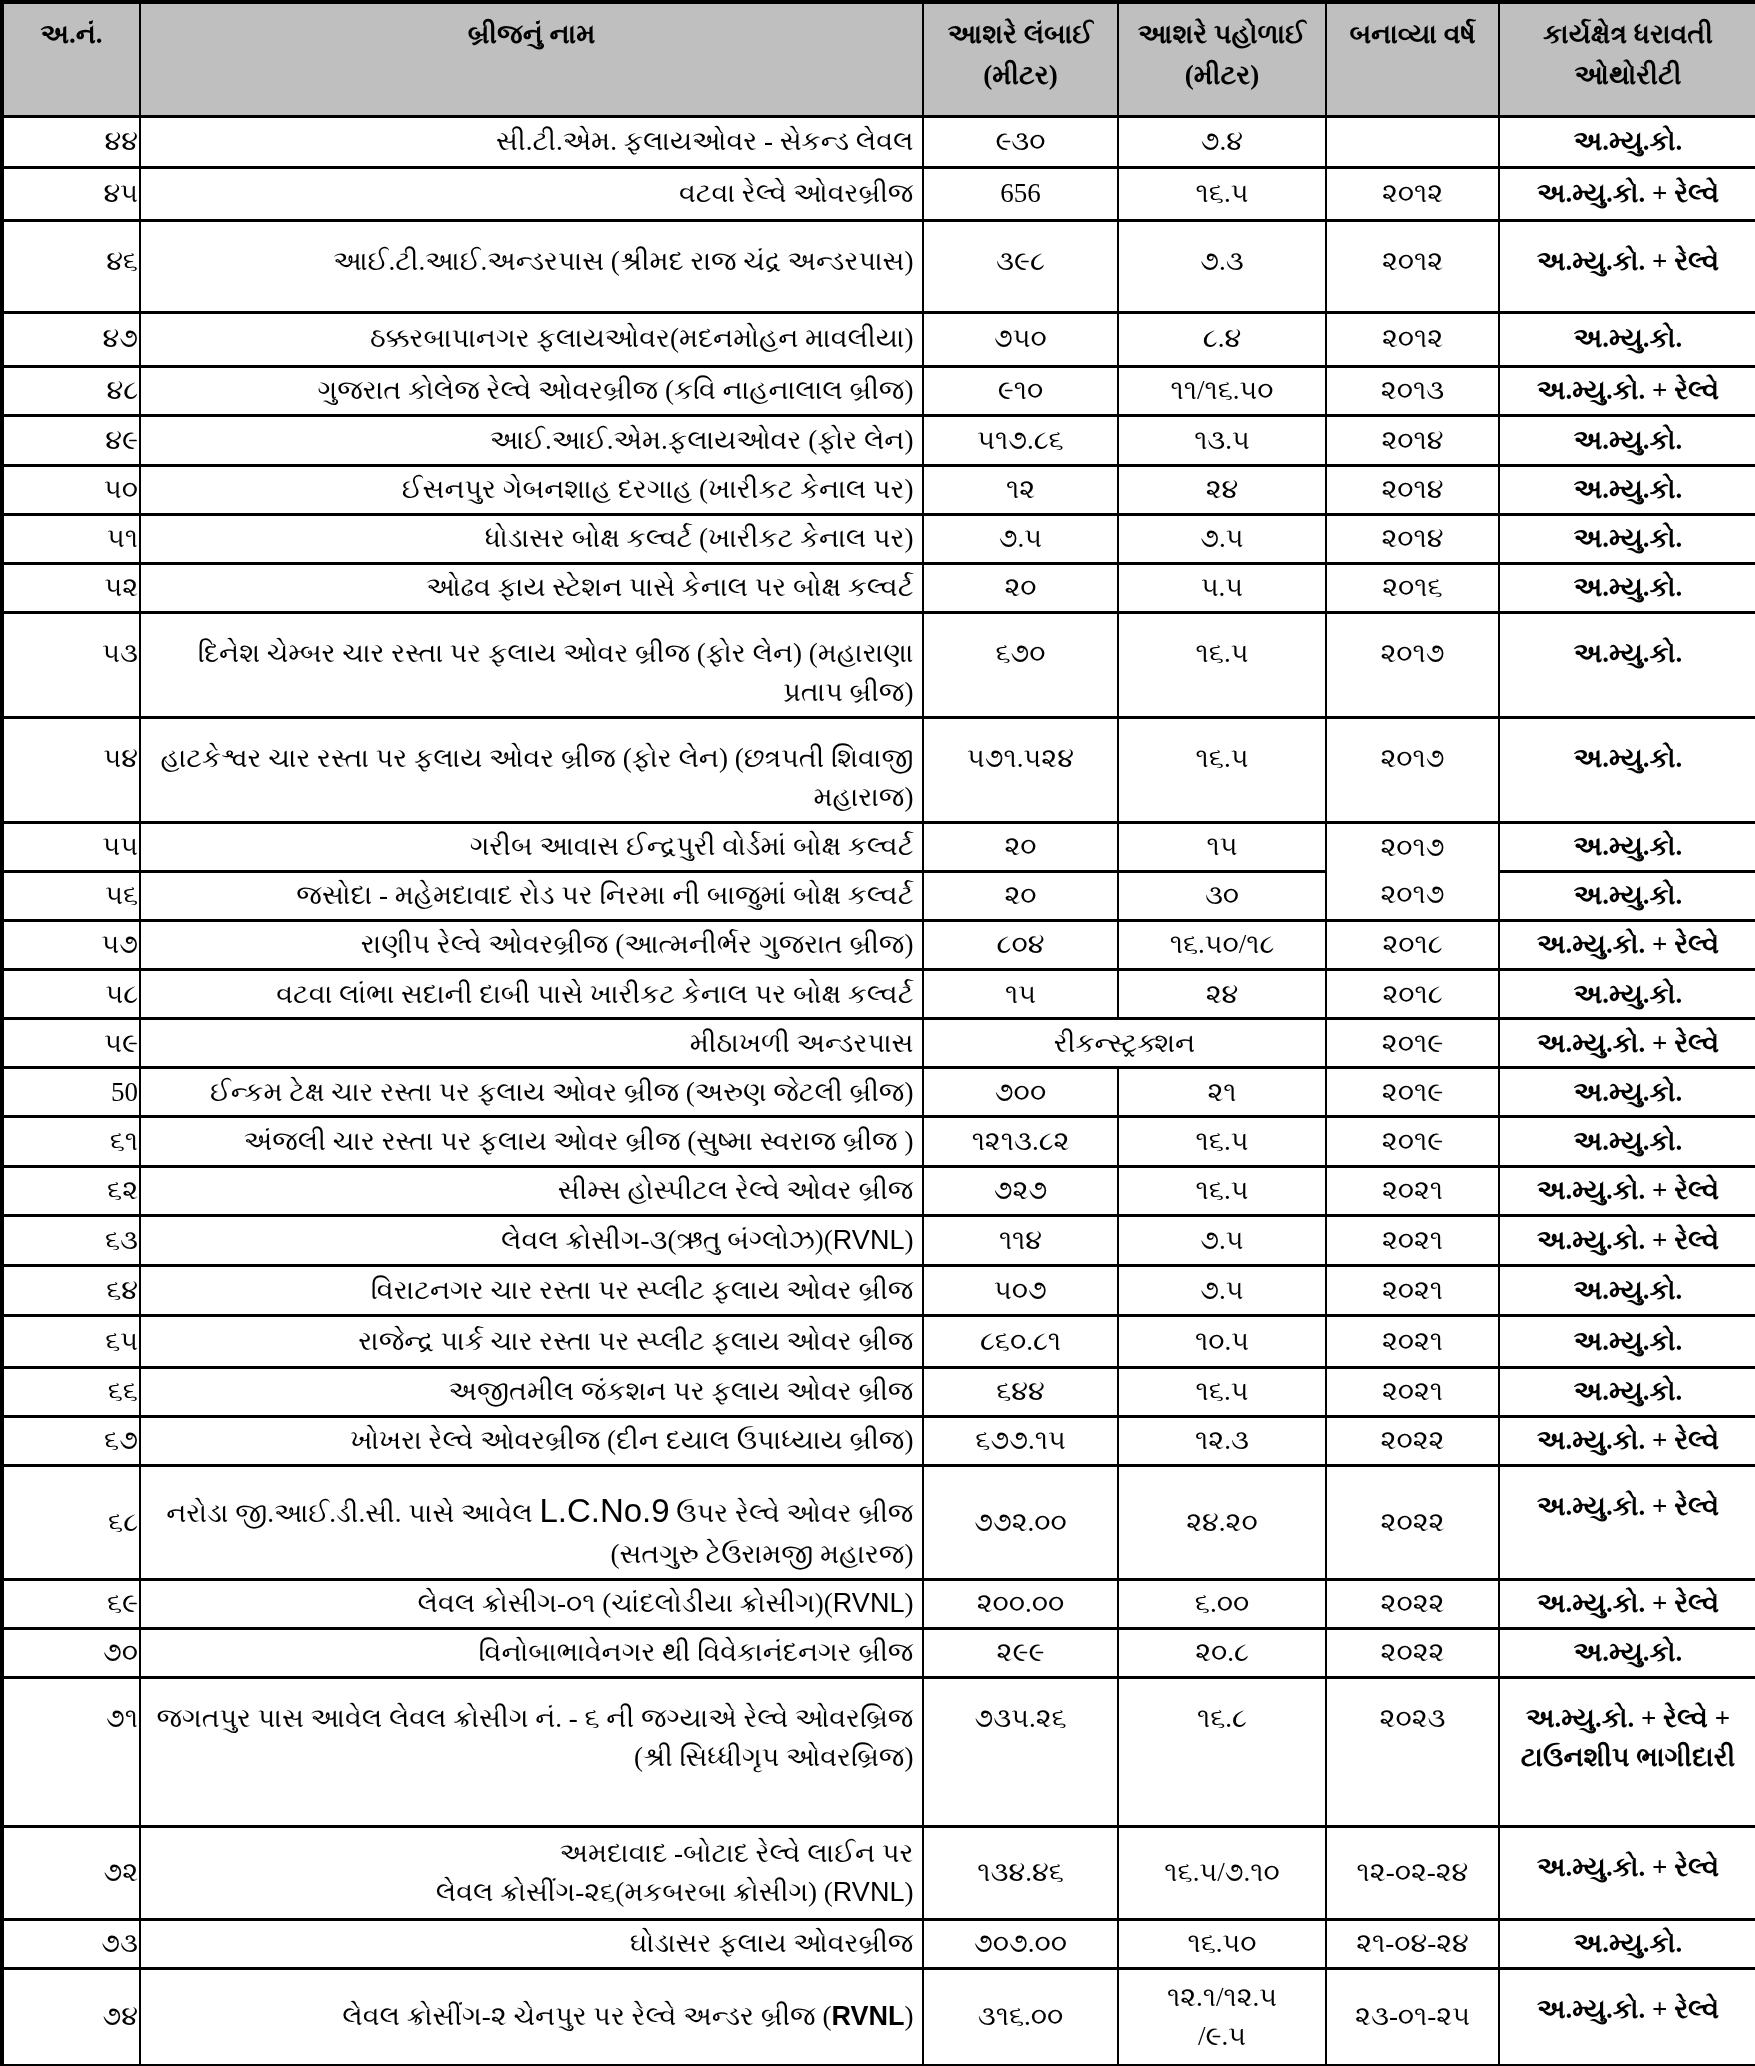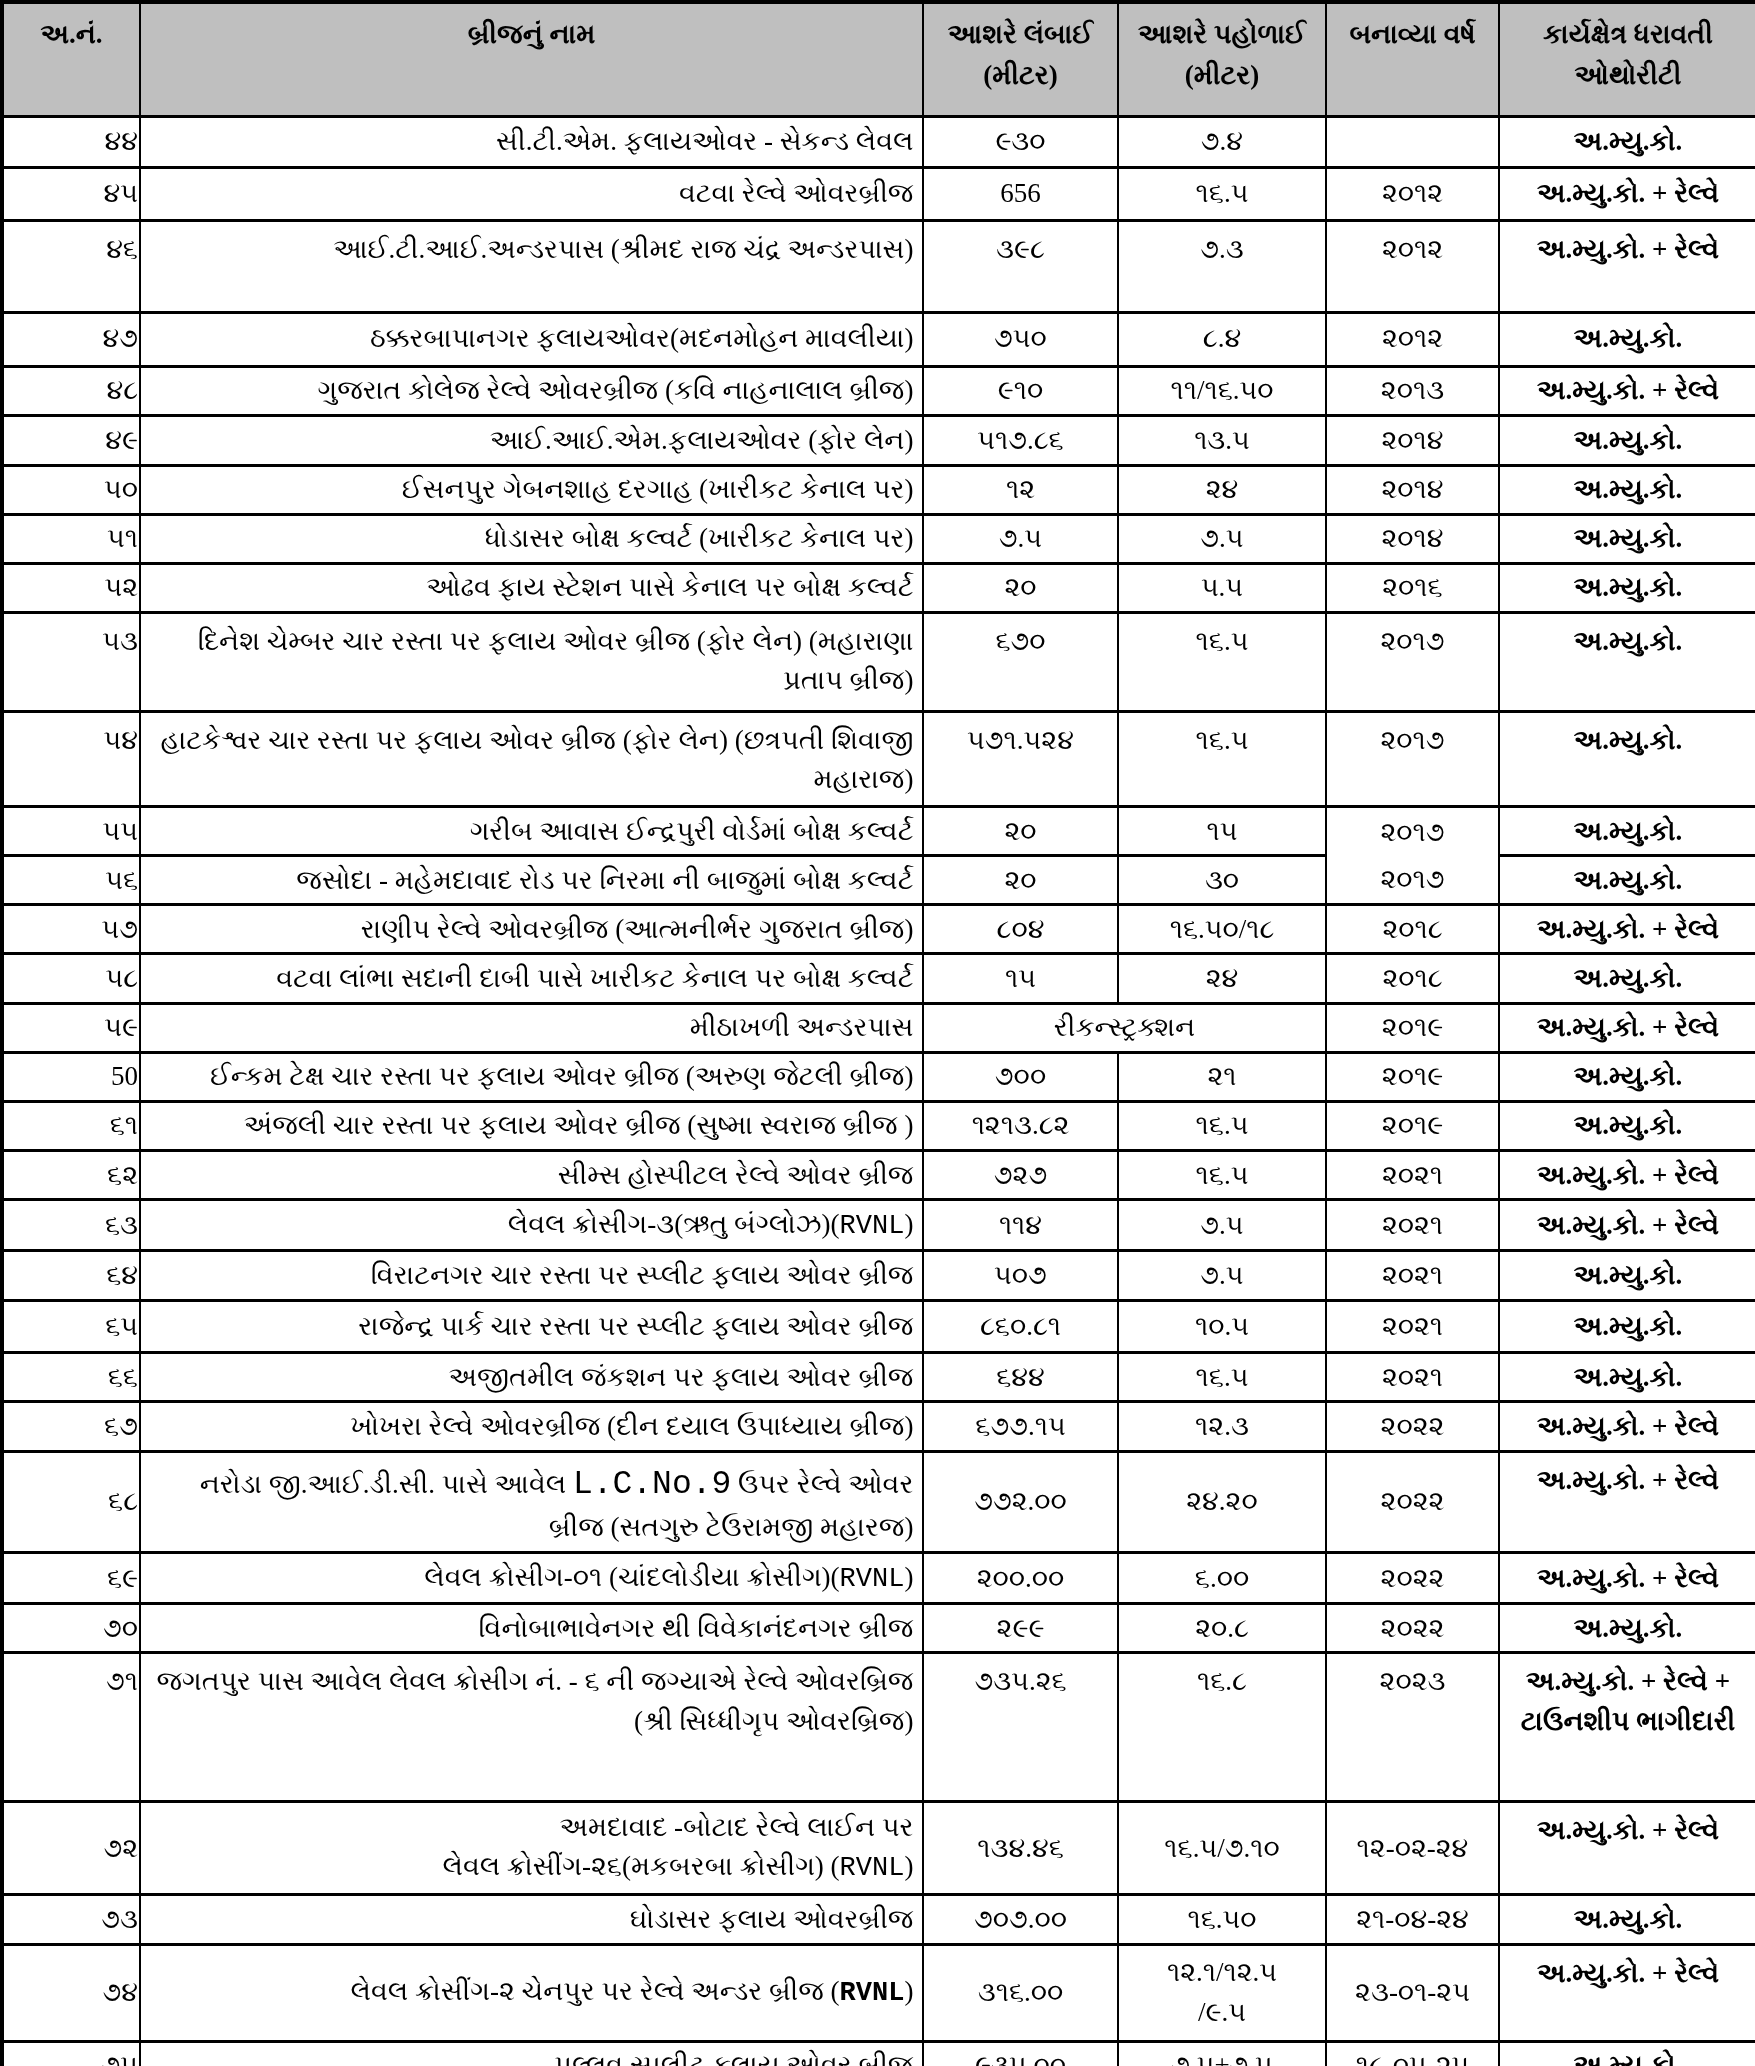--- a/index.html
+++ b/index.html
@@ -36,29 +36,29 @@
     padding:3.5px 8.6px 3.5px 12px;
     white-space:pre-line;
   }
   .c-num{text-align:center;vertical-align:middle;white-space:pre-line;padding:1.7px 5.2px;}
   .c-auth{
     text-align:center;
     vertical-align:middle;
     font-weight:bold;
     padding:3.5px 8.6px;
   }
-  .top{vertical-align:top;padding-top:8px;}
+  .top{vertical-align:top;padding-top:20px;}
   .year-stack{padding:0;}
   .year-stack .yv{
     height:47px;
     display:flex;
     align-items:center;
     justify-content:center;
   }
-  .latin{font-family:Liberation Mono, monospace;}
+  .latin{font-family:Liberation Sans, sans-serif;}
   .latin-big{font-size:33px;}
   .latin-bold{font-weight:bold;}
 </style>
 </head>
 <body>
 
 <div class="sheet">
   <table>
     <colgroup>
       <col style="width:138px">

